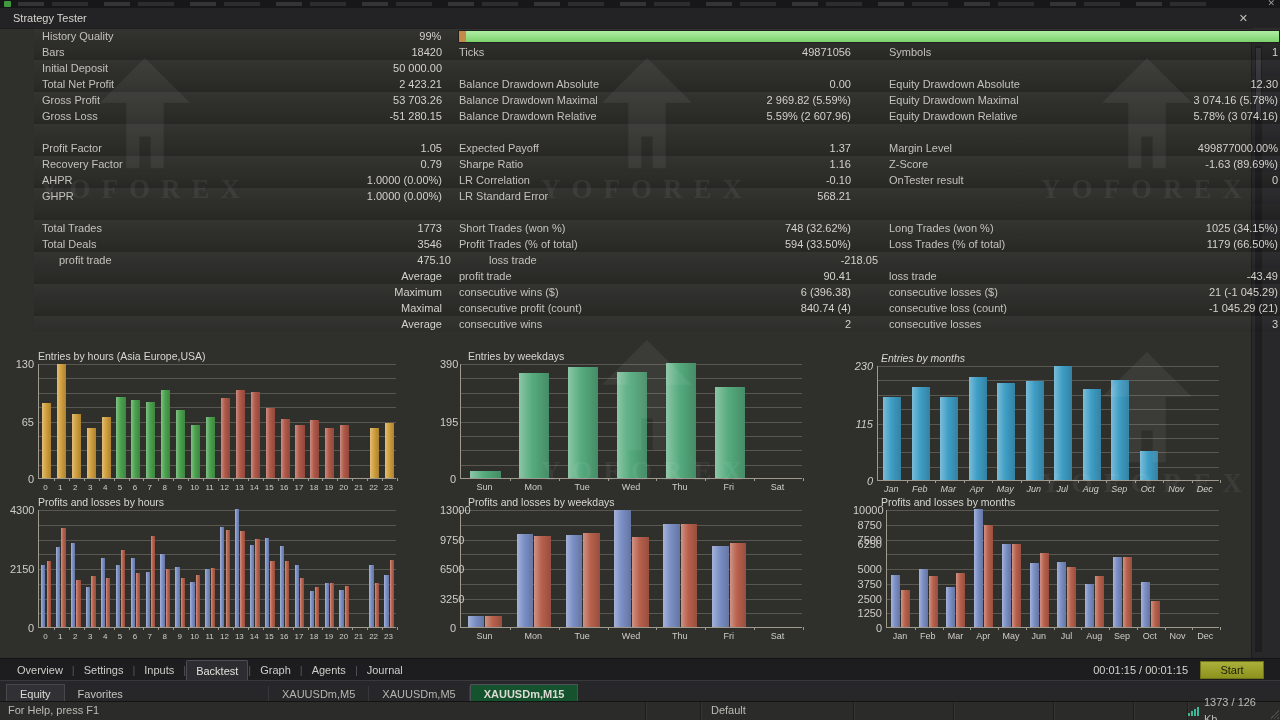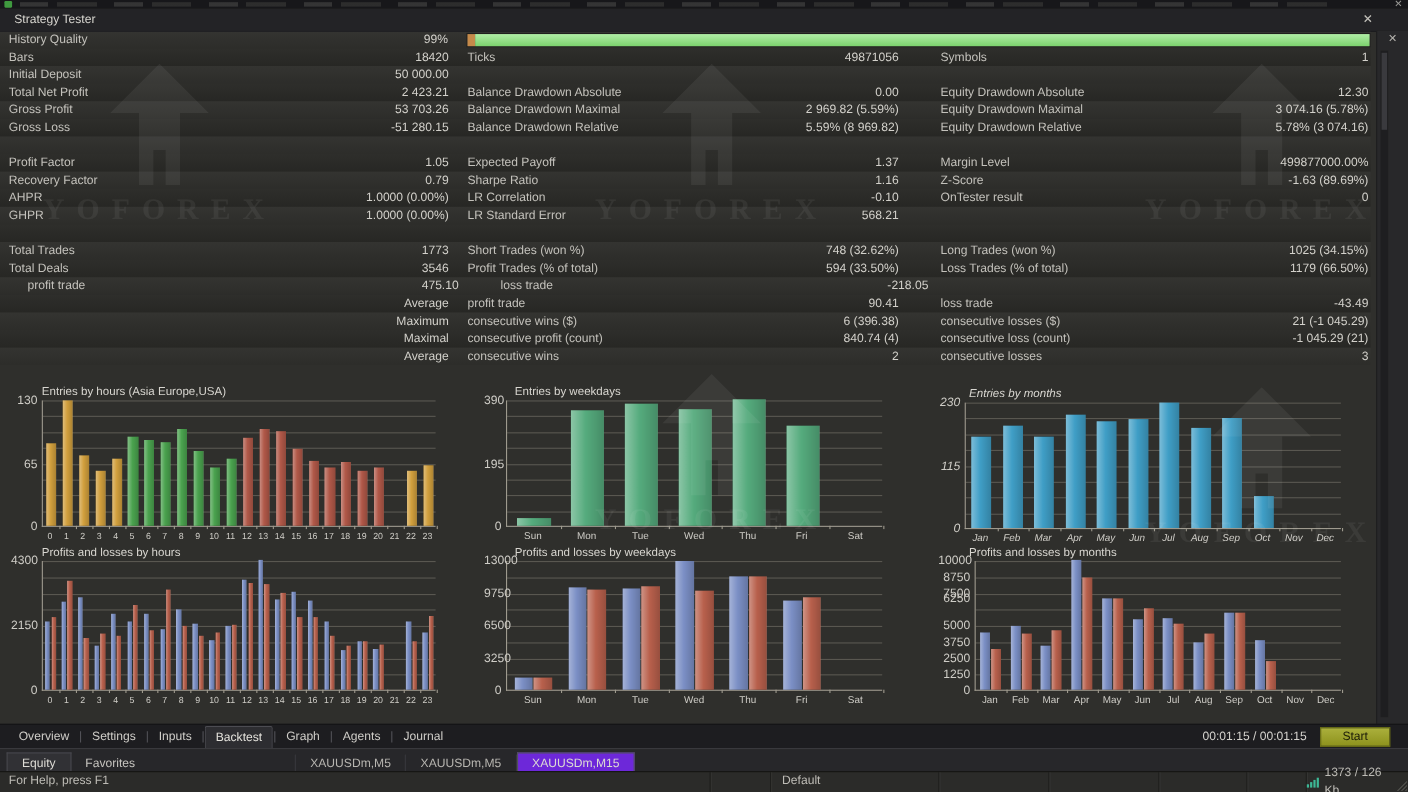--- a/index.html
+++ b/index.html
@@ -18,21 +18,21 @@
   .phdr .ttl{position:absolute;left:13px;top:0;line-height:20px;font-size:11px;color:#d7d5cf;}
   .phdr .x{position:absolute;right:32px;top:0;line-height:20px;font-size:11px;color:#c2c0ba;cursor:default;}
 
   
   .rail{position:absolute;top:28px;right:0;width:28px;bottom:62px;background:#28282a;border-left:1px solid #1d1d1f;}
   .rail .x{position:absolute;top:1px;left:0;right:0;text-align:center;font-size:10px;color:#b5b3ad;}
   .rail .track{position:absolute;left:3px;top:18px;bottom:6px;width:7px;background:#1e1e20;}
   .rail .thumb{position:absolute;left:1px;top:2px;width:5px;height:70px;background:#3a3a3e;}
 
   
-  .stats{position:absolute;top:28px;left:0;width:1246px;}
+  .stats{position:absolute;top:28px;left:0;width:1246px;padding-left:34px;}
   .srow{display:flex;height:16px;line-height:16px;font-size:11px;padding-left:8px;
     background-image:linear-gradient(180deg,rgba(255,255,255,.025),rgba(0,0,0,.05));}
   .srow.alt{background-color:rgba(0,0,0,.12);}
   .g{display:flex;justify-content:space-between;white-space:nowrap;}
   .g1{width:400px;} .g2{width:392px;} .g3{width:389px;}
   .sp1{width:17px;flex:none;} .sp2{width:38px;flex:none;}
   .lab{color:#c3c1bb;} .val{color:#d3d1cb;}
   .pbar{margin-left:17px;margin-top:2px;width:821px;height:11px;background:#3a3a37;
     border:1px solid #1f1f1d;display:flex;}
   .pseg-o{width:7px;height:100%;}
@@ -69,21 +69,21 @@
   
   .dock{position:absolute;left:0;right:0;top:680px;height:22px;background:#27272a;
     border-top:1px solid #39393d;z-index:8;}
   .dtabs{position:absolute;left:6px;bottom:0;display:flex;align-items:flex-end;}
   .dtab{font-size:11px;color:#c6c4bf;padding:0 13px;height:18px;line-height:18px;cursor:default;}
   .dtab.active{border:1px solid #47474c;border-bottom:none;background:#313135;color:#dedcd6;}
   .chtabs{position:absolute;left:268px;bottom:0;display:flex;align-items:flex-end;}
   .chtab{font-size:11px;color:#b7b5b0;padding:0 13px;height:17px;line-height:17px;
     border-right:1px solid #38383c;cursor:default;}
   .chtab:first-child{border-left:1px solid #38383c;}
-  .chtab.active{background:#6d28d9;color:#dcdad4;border:1px solid #50505a;border-bottom:none;height:18px;line-height:18px;}
+  .chtab.active{background:#14532d;color:#dcdad4;border:1px solid #50505a;border-bottom:none;height:18px;line-height:18px;font-weight:bold;}
 
   
   .status{position:absolute;left:0;right:0;bottom:0;height:18px;background:#2b2b29;
     border-top:1px solid #141412;display:flex;font-size:11px;color:#bdbbb5;line-height:17px;z-index:9;}
   .scell{border-right:1px solid #1e1e1c;box-shadow:1px 0 0 rgba(255,255,255,.05);height:100%;}
   .s-help{width:637px;padding-left:8px;}
   .s-a{width:54px;} .s-prof{width:142px;padding-left:10px;} .s-b{width:99px;} .s-c{width:99px;}
   .s-d{width:79px;} .s-e{width:53px;}
   .s-net{flex:1;display:flex;align-items:center;justify-content:flex-end;padding-right:16px;gap:5px;border-right:none;}
   .sig{display:inline-flex;align-items:flex-end;gap:1px;height:10px;}
@@ -190,21 +190,21 @@
         </div>
       </div>
       <div class="srow alt">
         <div class="g g1">
           <span class="lab">Gross Loss</span>
           <span class="val">-51 280.15</span>
         </div>
         <div class="sp1"></div>
         <div class="g g2">
           <span class="lab">Balance Drawdown Relative</span>
-          <span class="val">5.59% (8 969.82)</span>
+          <span class="val">5.59% (2 607.96)</span>
         </div>
         <div class="sp2"></div>
         <div class="g g3">
           <span class="lab">Equity Drawdown Relative</span>
           <span class="val">5.78% (3 074.16)</span>
         </div>
       </div>
       <div class="srow"></div>
       <div class="srow alt">
         <div class="g g1">

